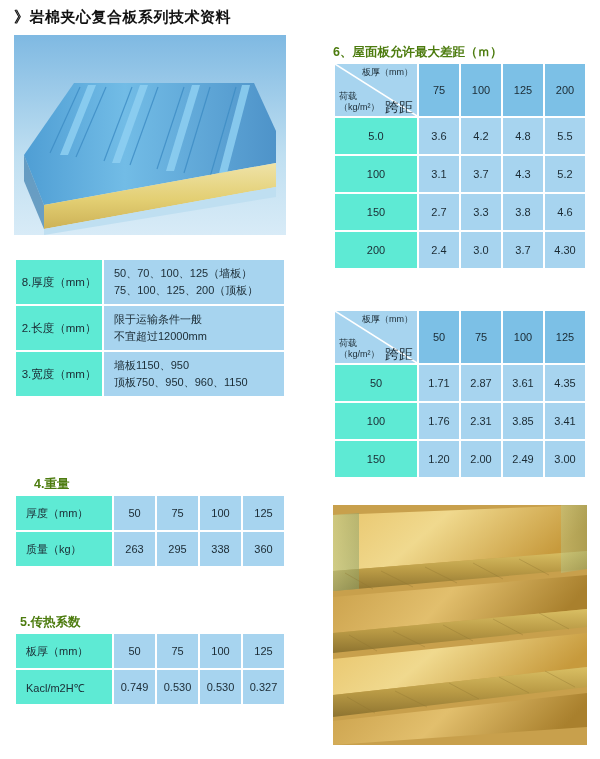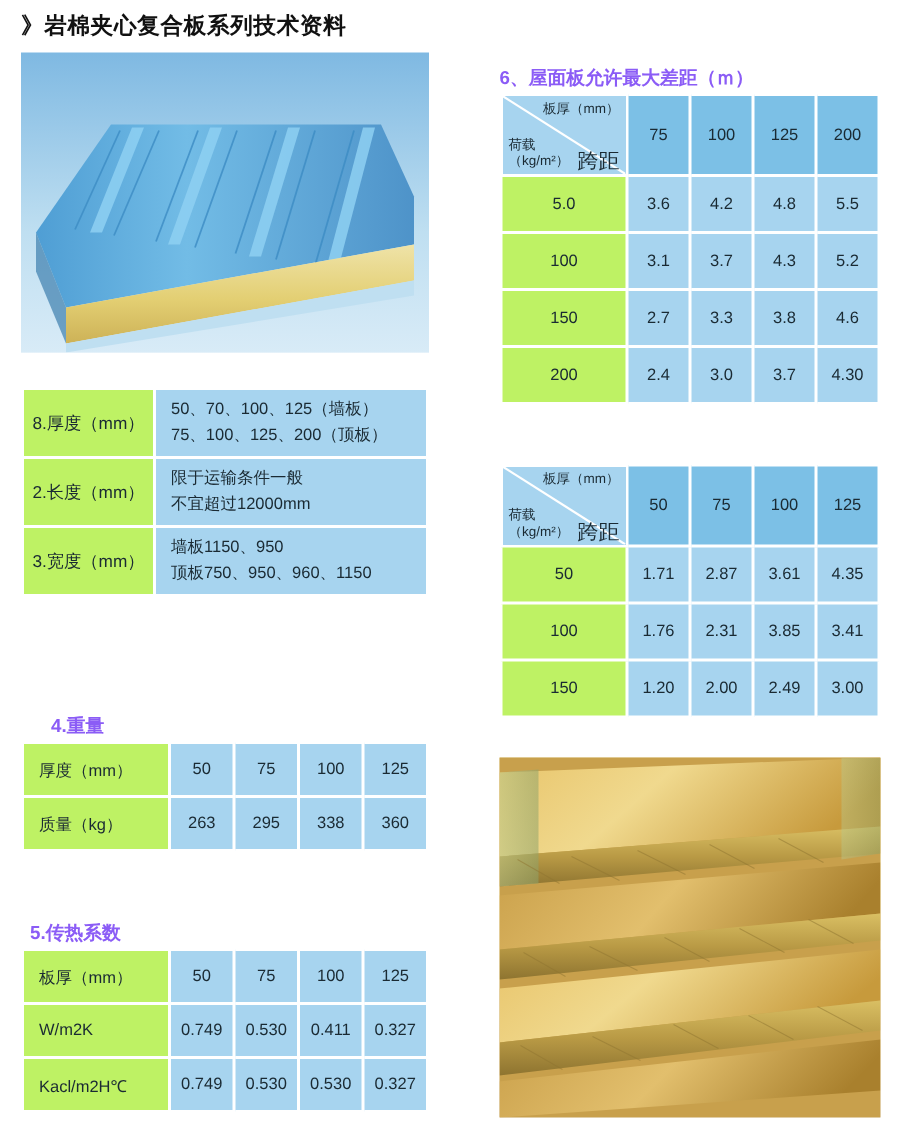--- a/index.html
+++ b/index.html
@@ -62,30 +62,30 @@
   .tbl td, .tbl th {
     border: 2px solid #ffffff;
     background: #a7d4ef;
     color: #1a2a33;
     font-size: 11px;
     text-align: center;
     padding: 0;
     font-weight: normal;
   }
   .tbl td.lbl {
-    background: #bef264;
+    background: #5eead4;
   }
   .tbl td.hd {
     background: #7cc0e6;
   }
   .section-head {
     position: absolute;
     font-size: 12.5px;
     font-weight: bold;
-    color: #8b5cf6;
+    color: #4d7c0f;
     white-space: nowrap;
   }
   
   #tbl-dims { left: 14px; top: 258px; width: 272px; }
   #tbl-dims td { height: 44px; }
   #tbl-dims td.lbl { width: 86px; font-size: 11.5px; }
   #tbl-dims td.val { text-align: left; padding-left: 10px; line-height: 17px; font-size: 11px; }
 
   #head-weight { left: 34px; top: 476px; }
   #tbl-weight { left: 14px; top: 494px; width: 272px; }
@@ -308,27 +308,20 @@
   <table class="tbl" id="tbl-heat">
     <tbody>
       <tr>
         <td class="lbl">板厚（mm）</td>
         <td>50</td>
         <td>75</td>
         <td>100</td>
         <td>125</td>
       </tr>
       <tr>
-        <td class="lbl">W/m2K</td>
-        <td>0.749</td>
-        <td>0.530</td>
-        <td>0.411</td>
-        <td>0.327</td>
-      </tr>
-      <tr>
         <td class="lbl">Kacl/m2H℃</td>
         <td>0.749</td>
         <td>0.530</td>
         <td>0.530</td>
         <td>0.327</td>
       </tr>
     </tbody>
   </table>
 
   <div class="section-head" id="head-roof">6、屋面板允许最大差距（ｍ）</div>

